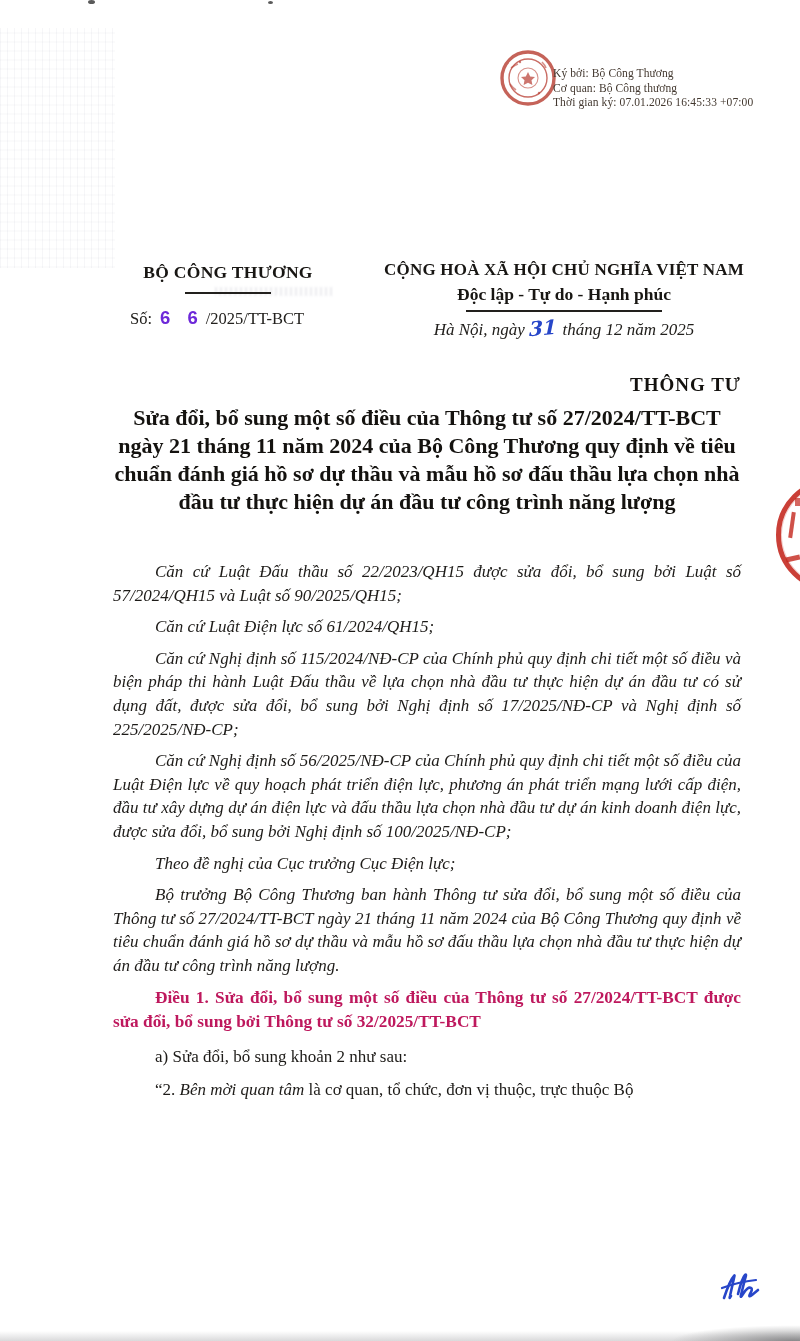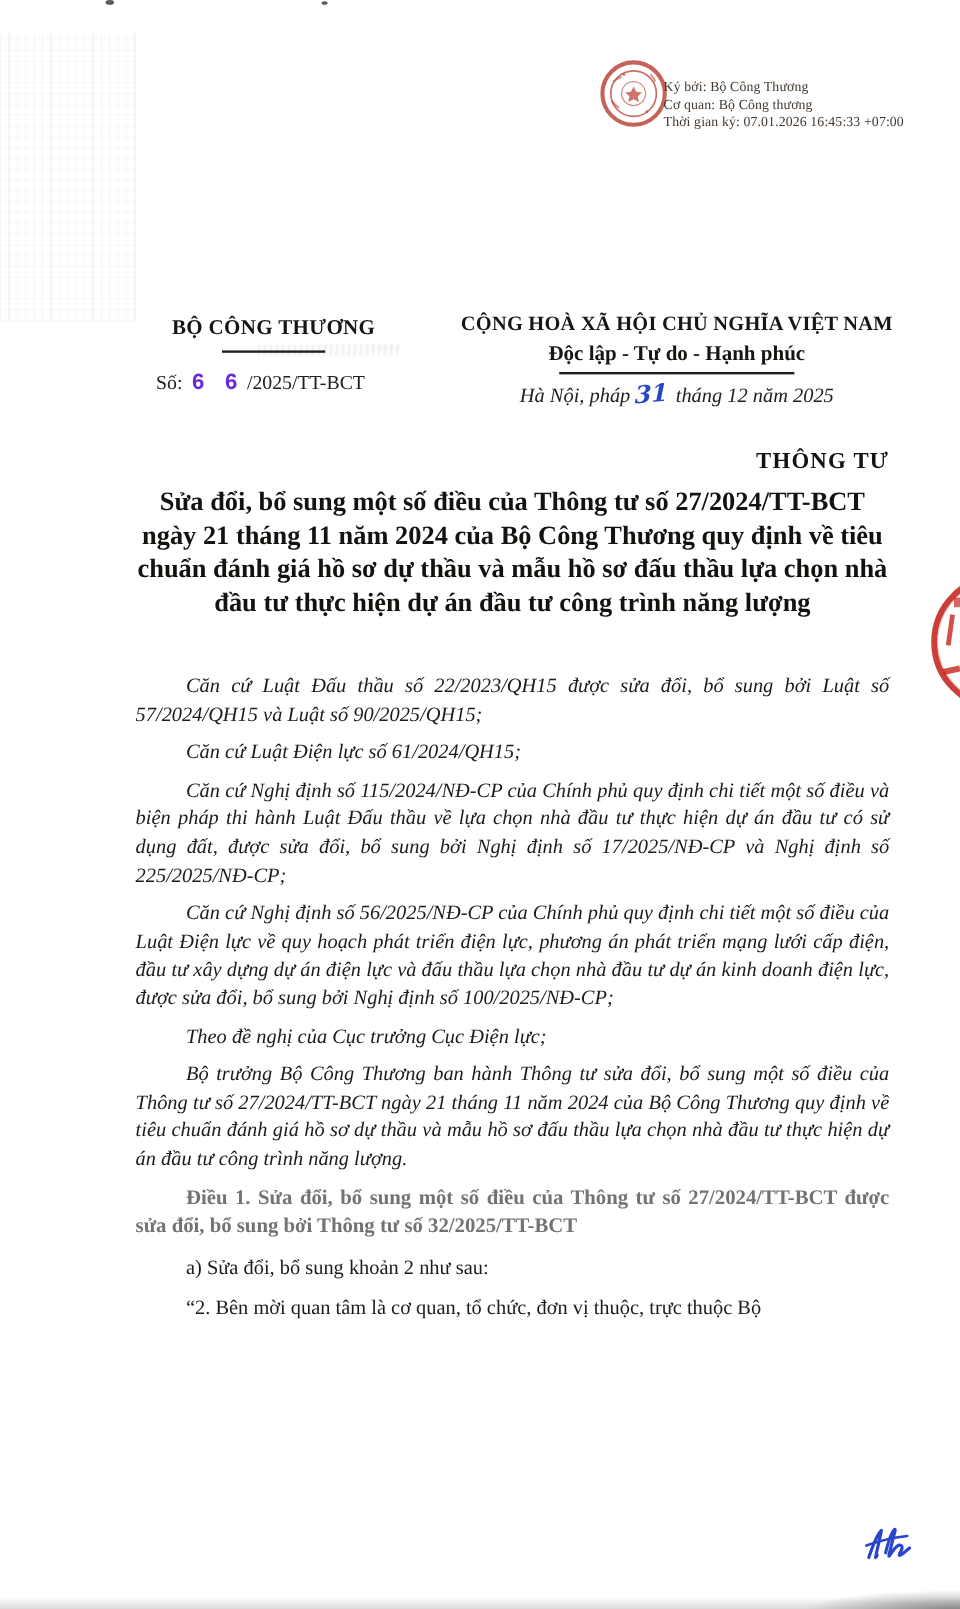--- a/index.html
+++ b/index.html
@@ -70,27 +70,27 @@
     text-align:center;font-weight:bold;font-size:22px;line-height:28px;
     margin-top:8px;color:#14120f;
   }
   .preamble{margin-top:44px;}
   p.law{
     font-style:italic;font-size:17px;line-height:23.6px;margin:0 0 8px;
     text-indent:42px;text-align:justify;color:#1d1b18;
   }
   p.article{
     font-weight:bold;font-size:17.3px;line-height:24.5px;margin:4px 0 10px;
-    text-indent:42px;text-align:justify;color:#737373;
+    text-indent:42px;text-align:justify;color:#be185d;
   }
   p.clause{
     font-size:17px;line-height:24px;margin:0 0 9px;text-indent:42px;
     text-align:justify;color:#1d1b18;
   }
-  p.clause .term{}
+  p.clause .term{font-style:italic;}
 
   
   .edge-seal{
     position:absolute;left:776px;top:478px;width:104px;height:104px;
     border:5px solid #c3251c;border-radius:50%;opacity:.88;
     box-shadow:inset 0 0 0 1px rgba(195,37,28,.25);
   }
   .edge-seal-mark1{position:absolute;left:790px;top:512px;width:4px;height:26px;background:#c3251c;opacity:.8;transform:rotate(8deg);}
   .edge-seal-mark2{position:absolute;left:786px;top:556px;width:14px;height:5px;background:#c3251c;opacity:.8;transform:rotate(-12deg);}
   .edge-seal-mark3{position:absolute;left:795px;top:498px;width:5px;height:8px;background:#c3251c;opacity:.7;}
@@ -126,21 +126,21 @@
 <div class="hdr-left">
   <div class="hdr-org">BỘ CÔNG THƯƠNG</div>
   <div class="hdr-org-rule"></div>
   <div class="hdr-number"><span>Số:</span><span class="num">6 6</span><span>/2025/TT-BCT</span></div>
 </div>
 
 <div class="hdr-right">
   <div class="hdr-nation1">CỘNG HOÀ XÃ HỘI CHỦ NGHĨA VIỆT NAM</div>
   <div class="hdr-nation2">Độc lập - Tự do - Hạnh phúc</div>
   <div class="hdr-nation-rule"></div>
-  <div class="hdr-date"><span>Hà Nội, pháp</span><span class="hand">31</span><span>tháng 12 năm 2025</span></div>
+  <div class="hdr-date"><span>Hà Nội, ngày</span><span class="hand">31</span><span>tháng 12 năm 2025</span></div>
 </div>
 
 <div class="content">
   <div class="doc-type">THÔNG TƯ</div>
   <div class="doc-subject">Sửa đổi, bổ sung một số điều của Thông tư số 27/2024/TT-BCT ngày 21 tháng 11 năm 2024 của Bộ Công Thương quy định về tiêu chuẩn đánh giá hồ sơ dự thầu và mẫu hồ sơ đấu thầu lựa chọn nhà đầu tư thực hiện dự án đầu tư công trình năng lượng</div>
 
   <div class="preamble">
     <p class="law">Căn cứ Luật Đấu thầu số 22/2023/QH15 được sửa đổi, bổ sung bởi Luật số 57/2024/QH15 và Luật số 90/2025/QH15;</p>
     <p class="law">Căn cứ Luật Điện lực số 61/2024/QH15;</p>
     <p class="law">Căn cứ Nghị định số 115/2024/NĐ-CP của Chính phủ quy định chi tiết một số điều và biện pháp thi hành Luật Đấu thầu về lựa chọn nhà đầu tư thực hiện dự án đầu tư có sử dụng đất, được sửa đổi, bổ sung bởi Nghị định số 17/2025/NĐ-CP và Nghị định số 225/2025/NĐ-CP;</p>

